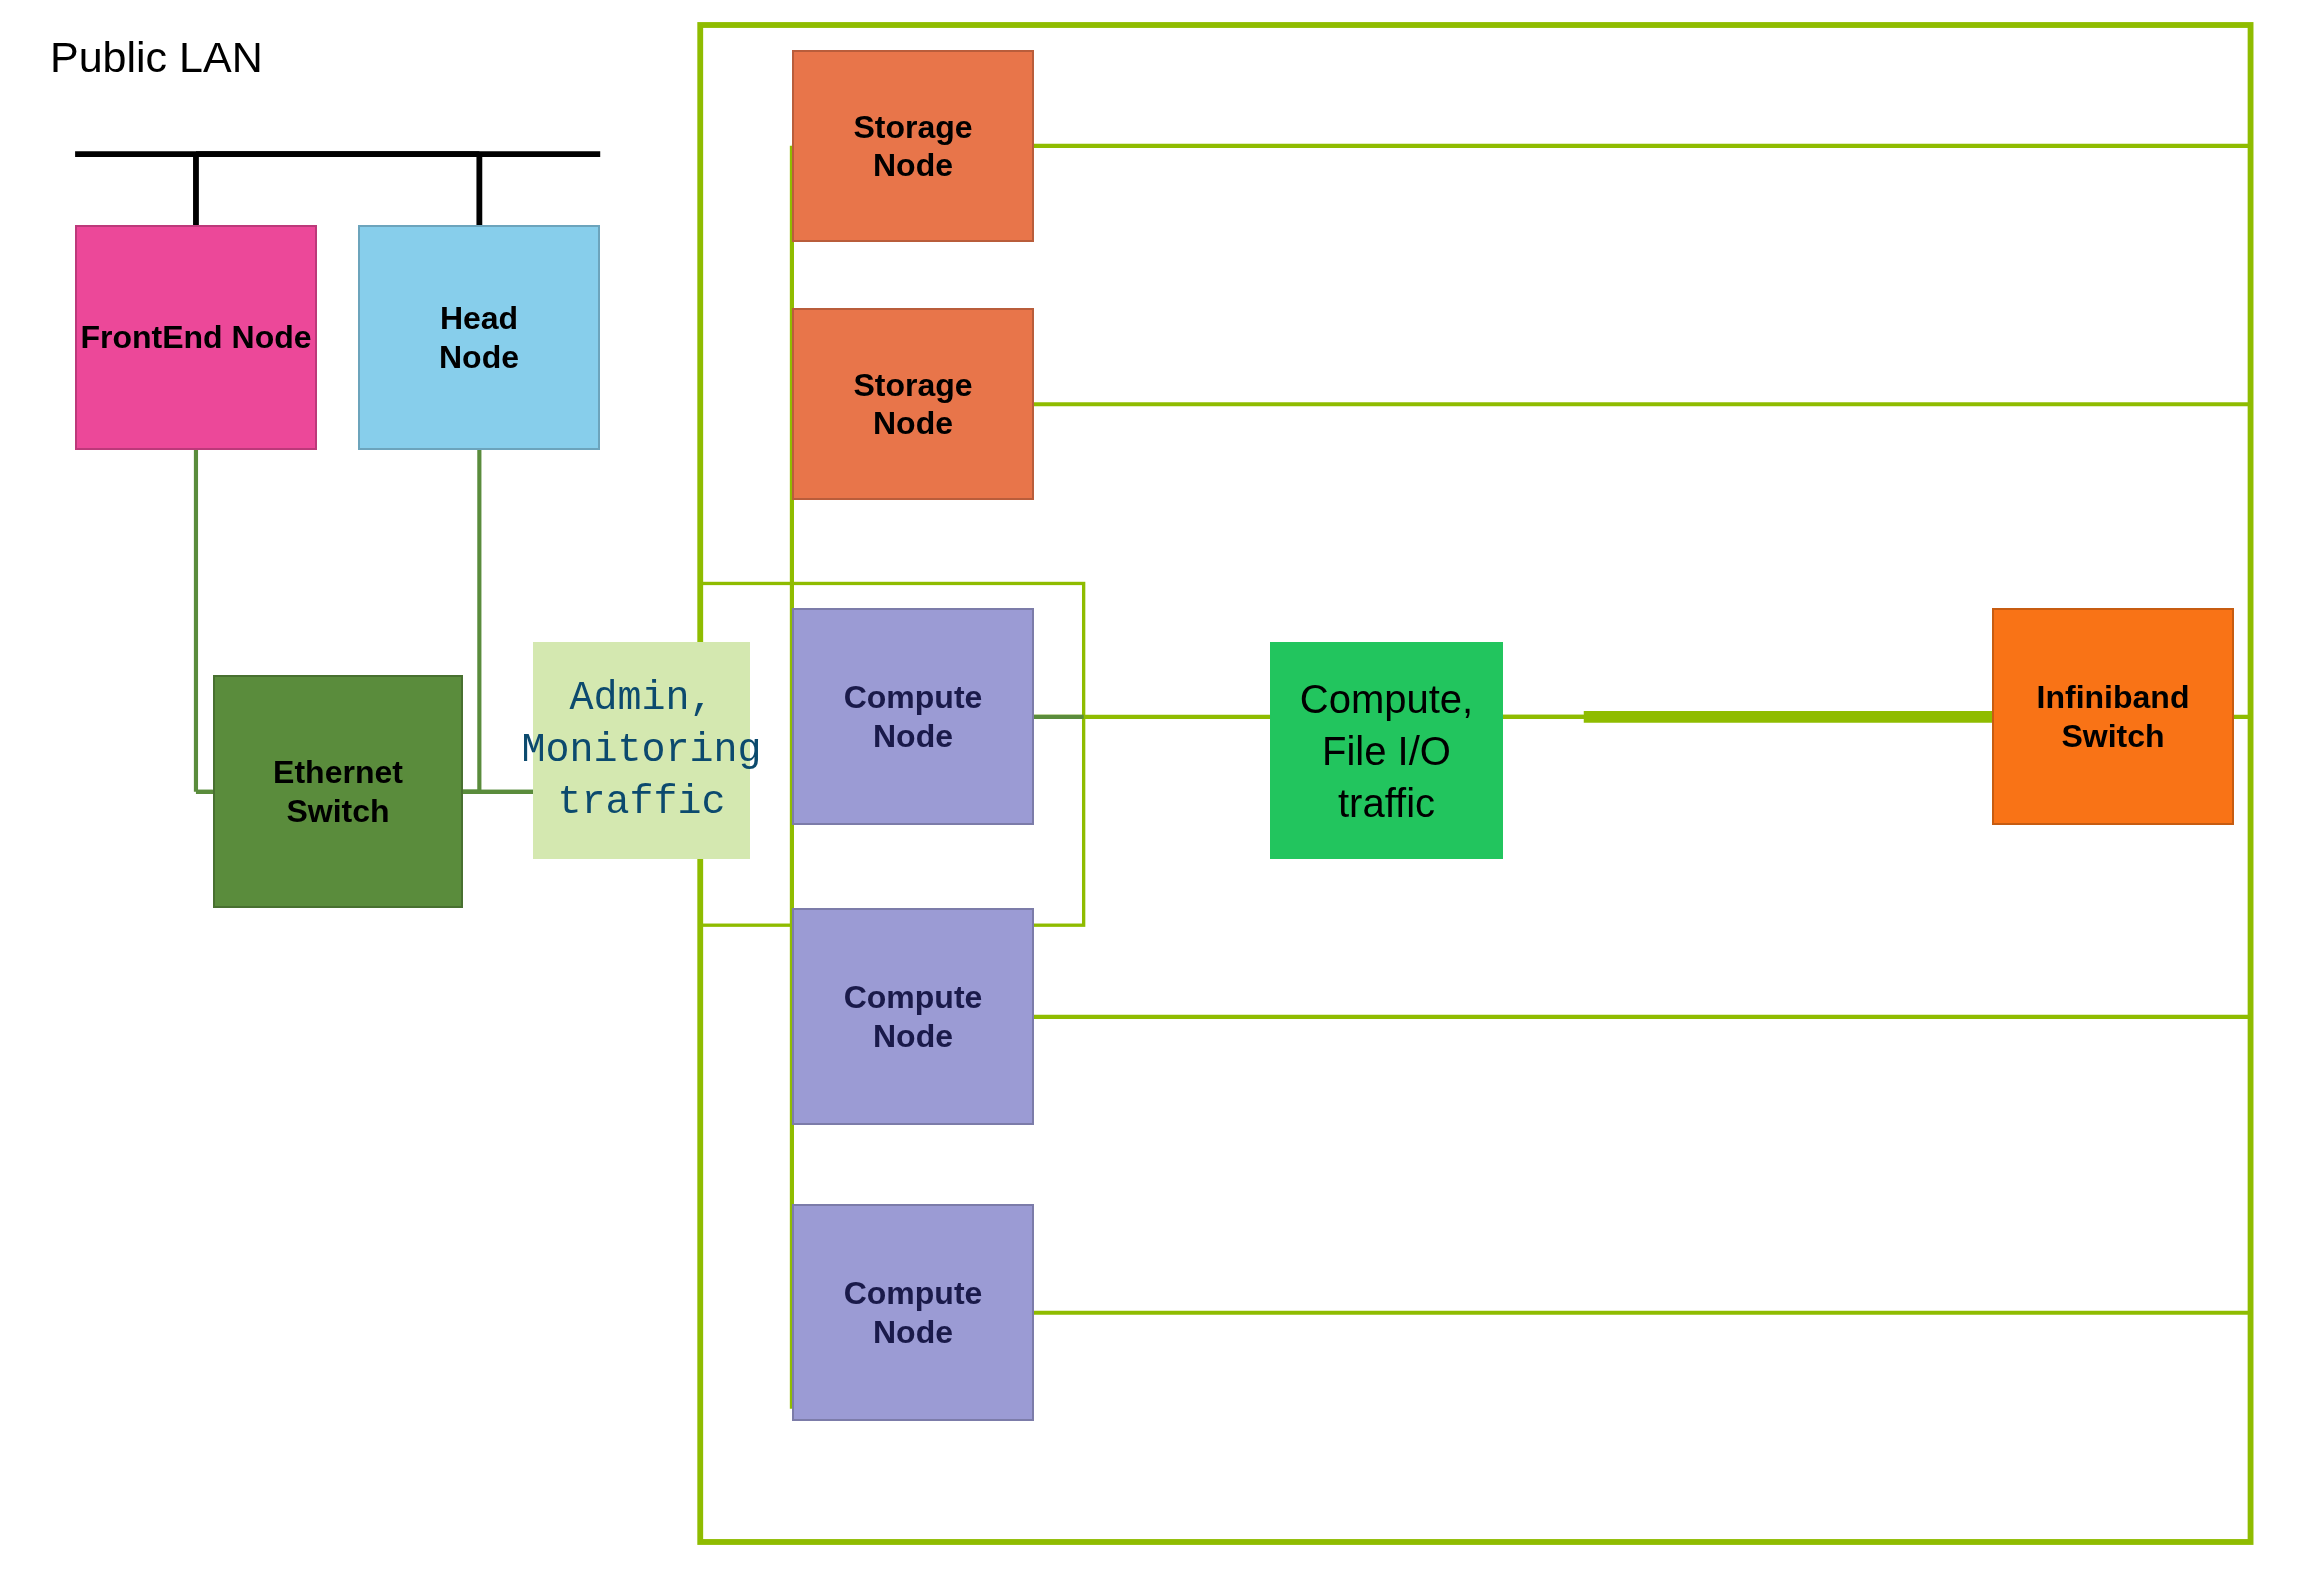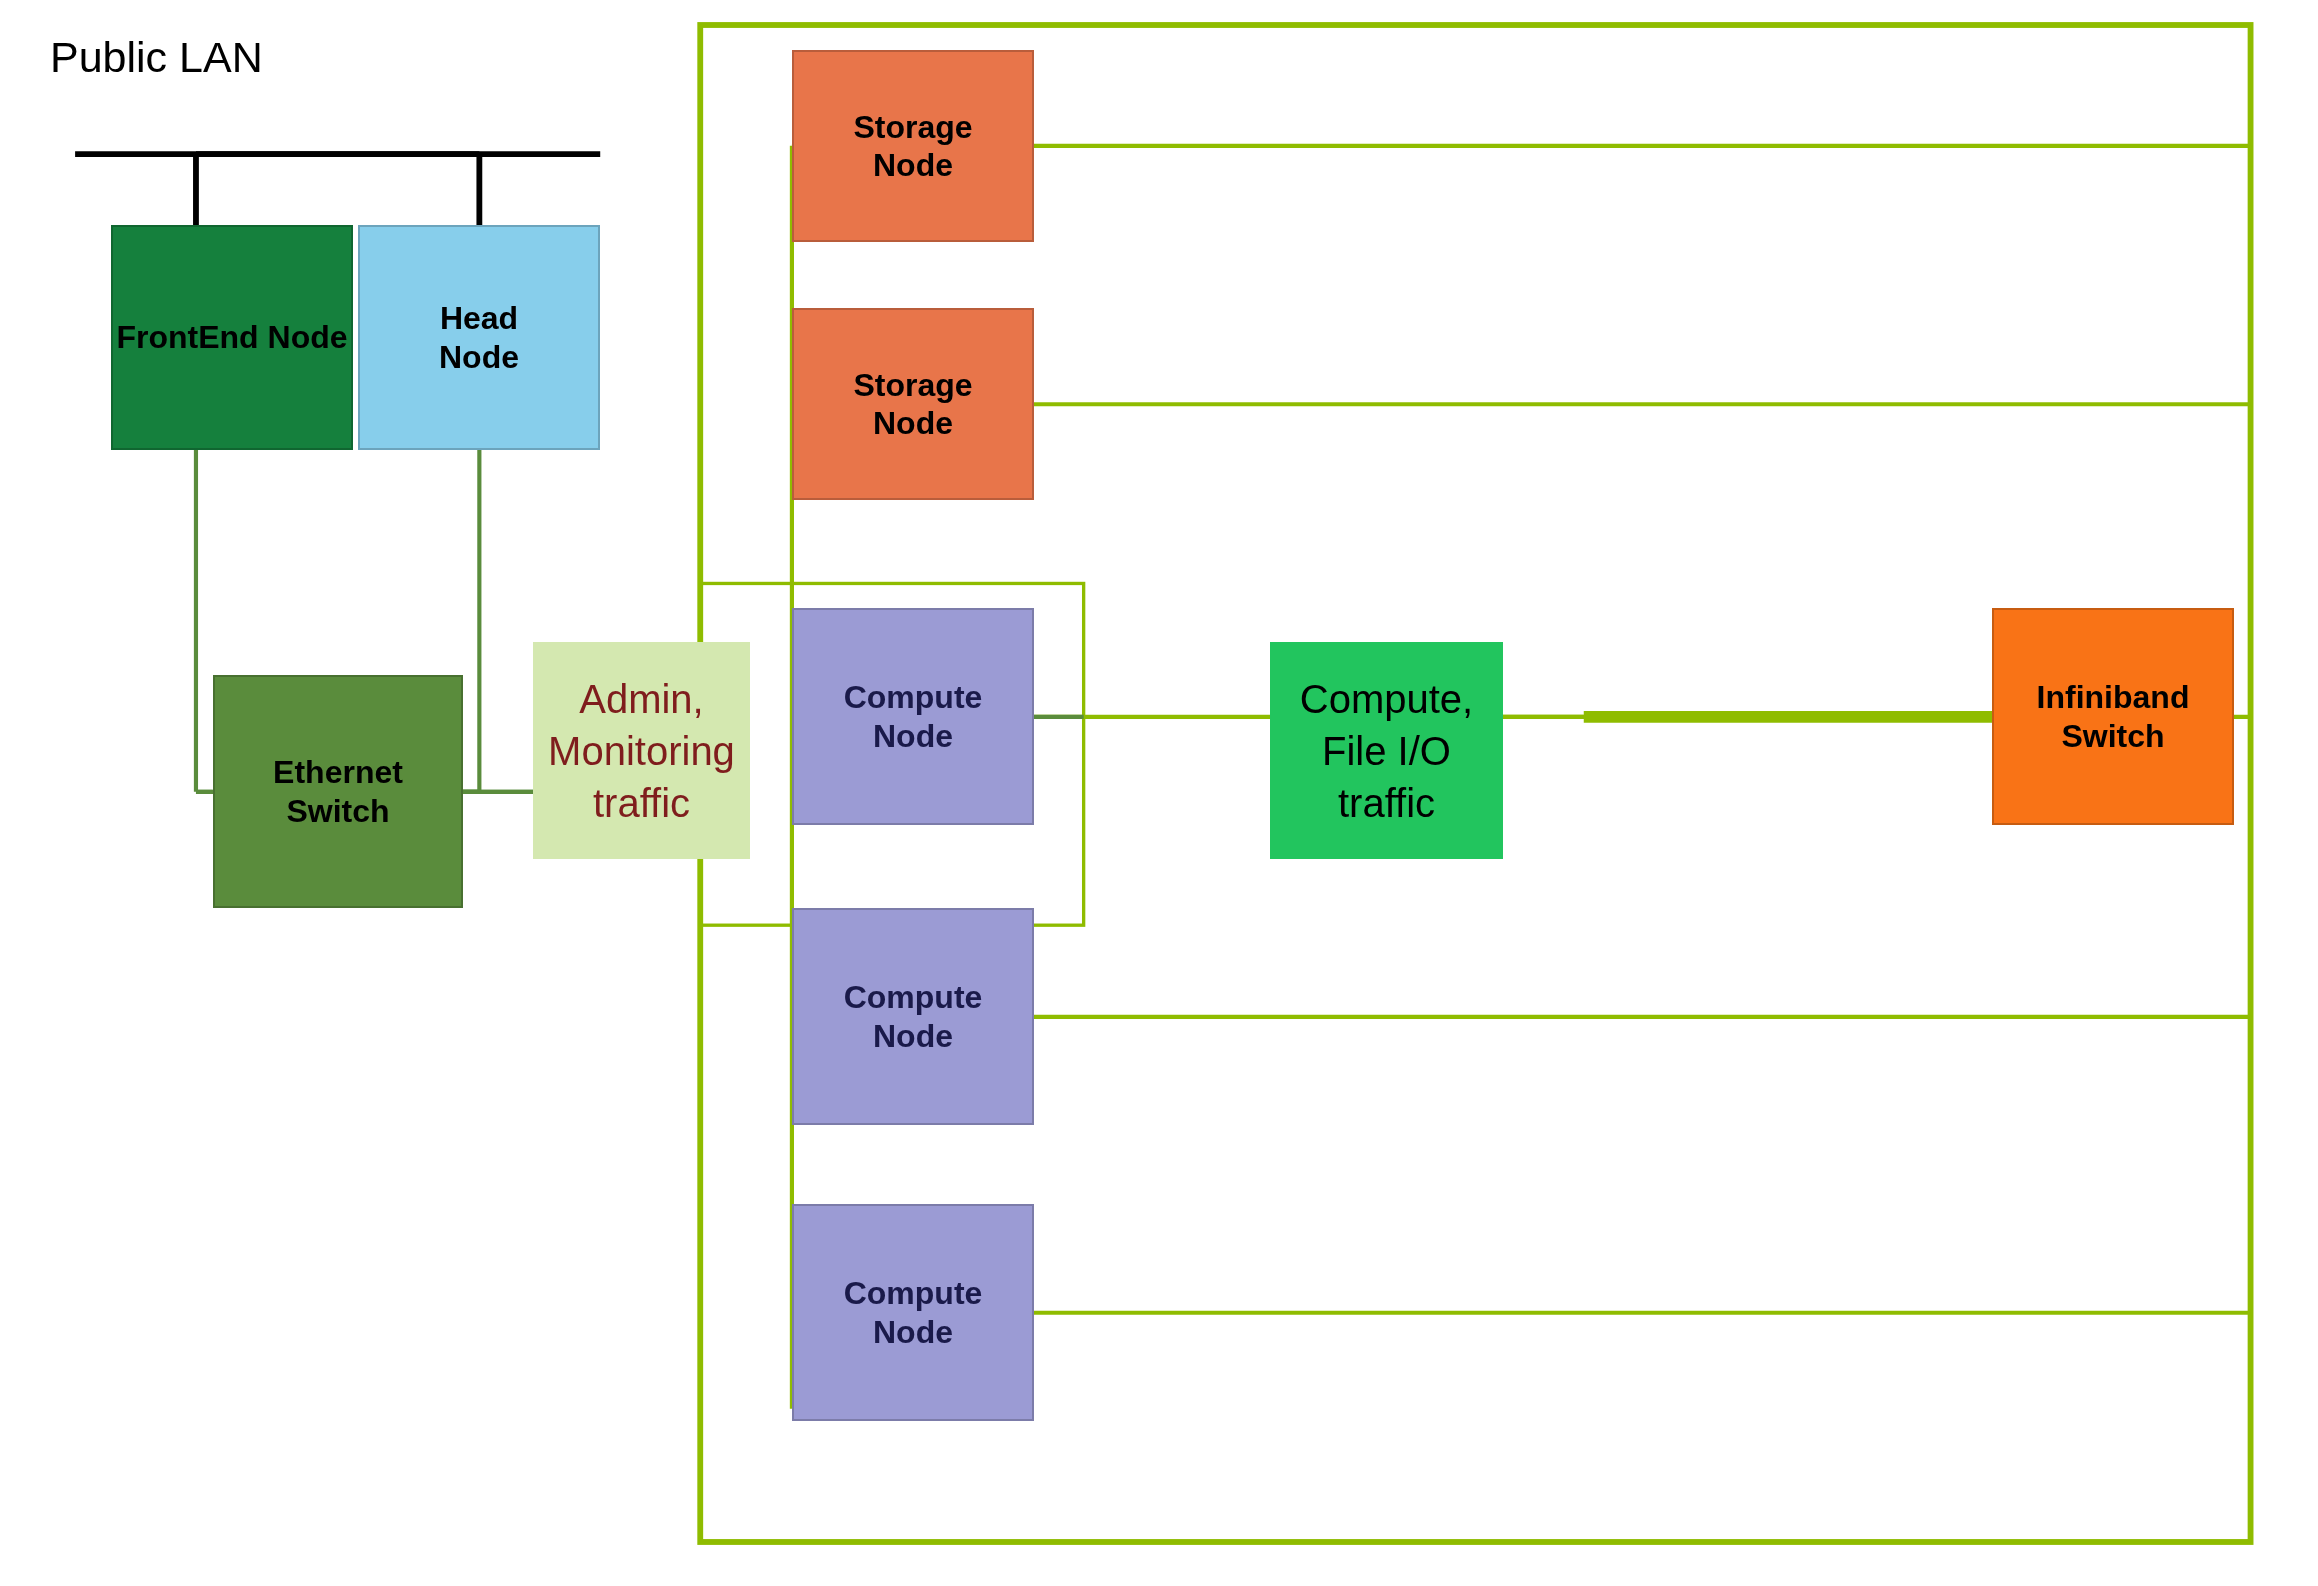--- a/index.html
+++ b/index.html
@@ -26,27 +26,26 @@
       align-items: center;
       justify-content: center;
       text-align: center;
       font-size: 32px;
       font-weight: bold;
       line-height: 1.2;
       border: 2.5px solid rgba(0,0,0,0.2);
     }
 
     .node-frontend {
-      background: #15803d;
+      background: #ec4899;
       left: 75px;
       top: 225px;
       width: 242px;
       height: 225px;
       color: #000;
-      margin-left: 36px;
     }
 
     .node-head {
       background: #87CEEB;
       left: 358px;
       top: 225px;
       width: 242px;
       height: 225px;
       color: #000;
     }
@@ -125,21 +124,22 @@
       font-weight: normal;
       line-height: 1.3;
     }
 
     .label-admin {
       background: #d4e8b0;
       left: 533px;
       top: 642px;
       width: 217px;
       height: 217px;
-      color: #7f1d1d;
+      color: #0c4a6e;
+      font-family: Liberation Mono, monospace;
     }
 
     .label-compute-io {
       background: #22c55e;
       left: 1270px;
       top: 642px;
       width: 233px;
       height: 217px;
       color: #000;
     }

